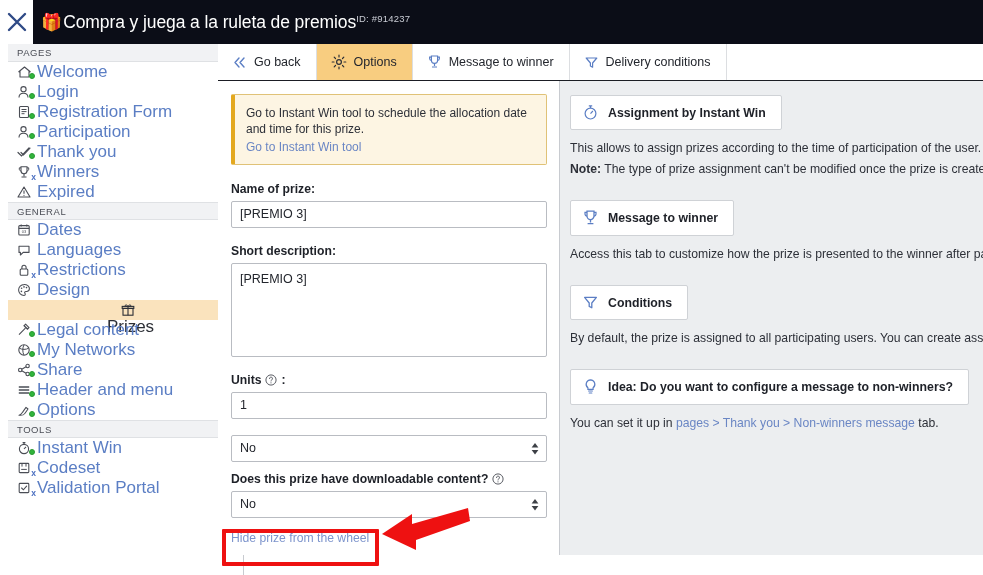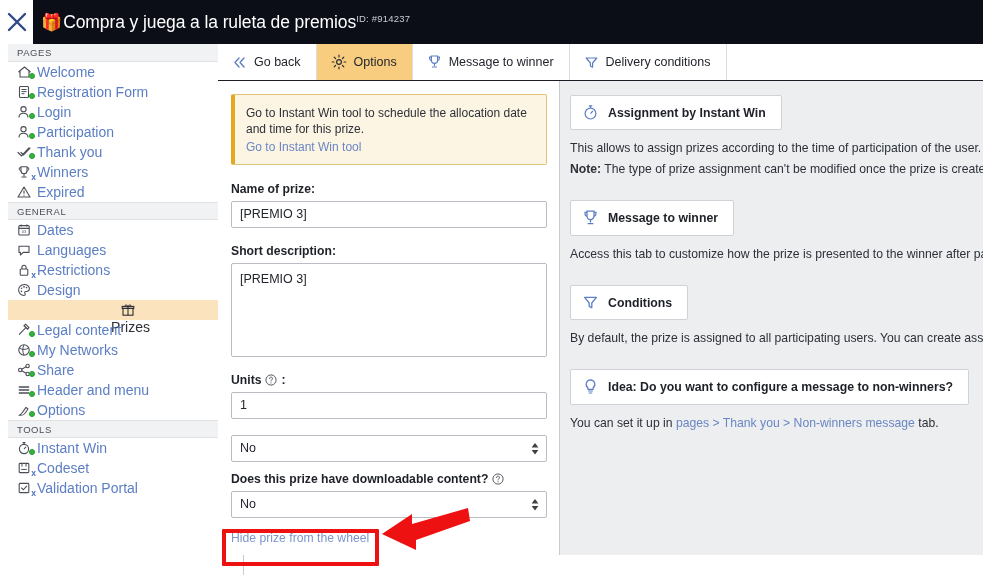--- a/index.html
+++ b/index.html
@@ -49,21 +49,21 @@
   .side-item {
     display: flex; align-items: center; height: 20px;
     padding-left: 9px; cursor: pointer; position: relative;
   }
   .side-item .ico {
     width: 19px; height: 16px; flex: 0 0 19px; position: relative;
     display: flex; align-items: center; justify-content: flex-start;
   }
   .side-item .ico svg { display: block; }
   .side-label {
-    color: #5b7ec4; font-size: 14px; line-height: 16px;
+    color: #5b7ec4; font-size: 17px; line-height: 16px;
     margin-left: 1px; white-space: nowrap;
   }
   .side-item.active { background: #fae3bd; flex-direction: column; }
   .side-item.active .side-label { color: #2c2f36; }
   .dot-on {
     position: absolute; right: 1px; bottom: 1px;
     width: 6px; height: 6px; border-radius: 50%;
     background: #31b43b; border: 0.5px solid #2a9a33;
   }
   .dot-off {
@@ -199,37 +199,37 @@
           <path d="M1.5 7 L7.5 2 L13.5 7 M3 6.2 V12 H12 V6.2" stroke="#4a4d55" stroke-width="1.1" fill="none" stroke-linejoin="round"></path>
         </svg>
       <span class="dot-on"></span>
     </span>
     <span class="side-label">Welcome</span>
   </div>
 
   <div class="side-item">
     <span class="ico">
       <svg width="14" height="14" viewBox="0 0 14 14">
+          <circle cx="6.5" cy="4.2" r="2.6" stroke="#4a4d55" stroke-width="1.1" fill="none"></circle>
+          <path d="M2 12.5 c0-3 2-4.3 4.5-4.3 s4.5 1.3 4.5 4.3" stroke="#4a4d55" stroke-width="1.1" fill="none"></path>
+        </svg>
+      <span class="dot-on"></span>
+    </span>
+    <span class="side-label">Login</span>
+  </div>
+
+  <div class="side-item">
+    <span class="ico">
+      <svg width="14" height="14" viewBox="0 0 14 14">
           <rect x="2.5" y="1.5" width="9" height="11" rx="1" stroke="#4a4d55" stroke-width="1.1" fill="none"></rect>
           <path d="M4.5 4.5h5M4.5 6.6h5M4.5 8.7h3" stroke="#4a4d55" stroke-width="1"></path>
         </svg>
       <span class="dot-on"></span>
     </span>
     <span class="side-label">Registration Form</span>
-  </div>
-
-  <div class="side-item">
-    <span class="ico">
-      <svg width="14" height="14" viewBox="0 0 14 14">
-          <circle cx="6.5" cy="4.2" r="2.6" stroke="#4a4d55" stroke-width="1.1" fill="none"></circle>
-          <path d="M2 12.5 c0-3 2-4.3 4.5-4.3 s4.5 1.3 4.5 4.3" stroke="#4a4d55" stroke-width="1.1" fill="none"></path>
-        </svg>
-      <span class="dot-on"></span>
-    </span>
-    <span class="side-label">Login</span>
   </div>
 
   <div class="side-item">
     <span class="ico">
       <svg width="14" height="14" viewBox="0 0 14 14">
           <circle cx="6.5" cy="4.2" r="2.6" stroke="#4a4d55" stroke-width="1.1" fill="none"></circle>
           <path d="M2 12.5 c0-3 2-4.3 4.5-4.3 s4.5 1.3 4.5 4.3" stroke="#4a4d55" stroke-width="1.1" fill="none"></path>
         </svg>
       <span class="dot-on"></span>
     </span>

